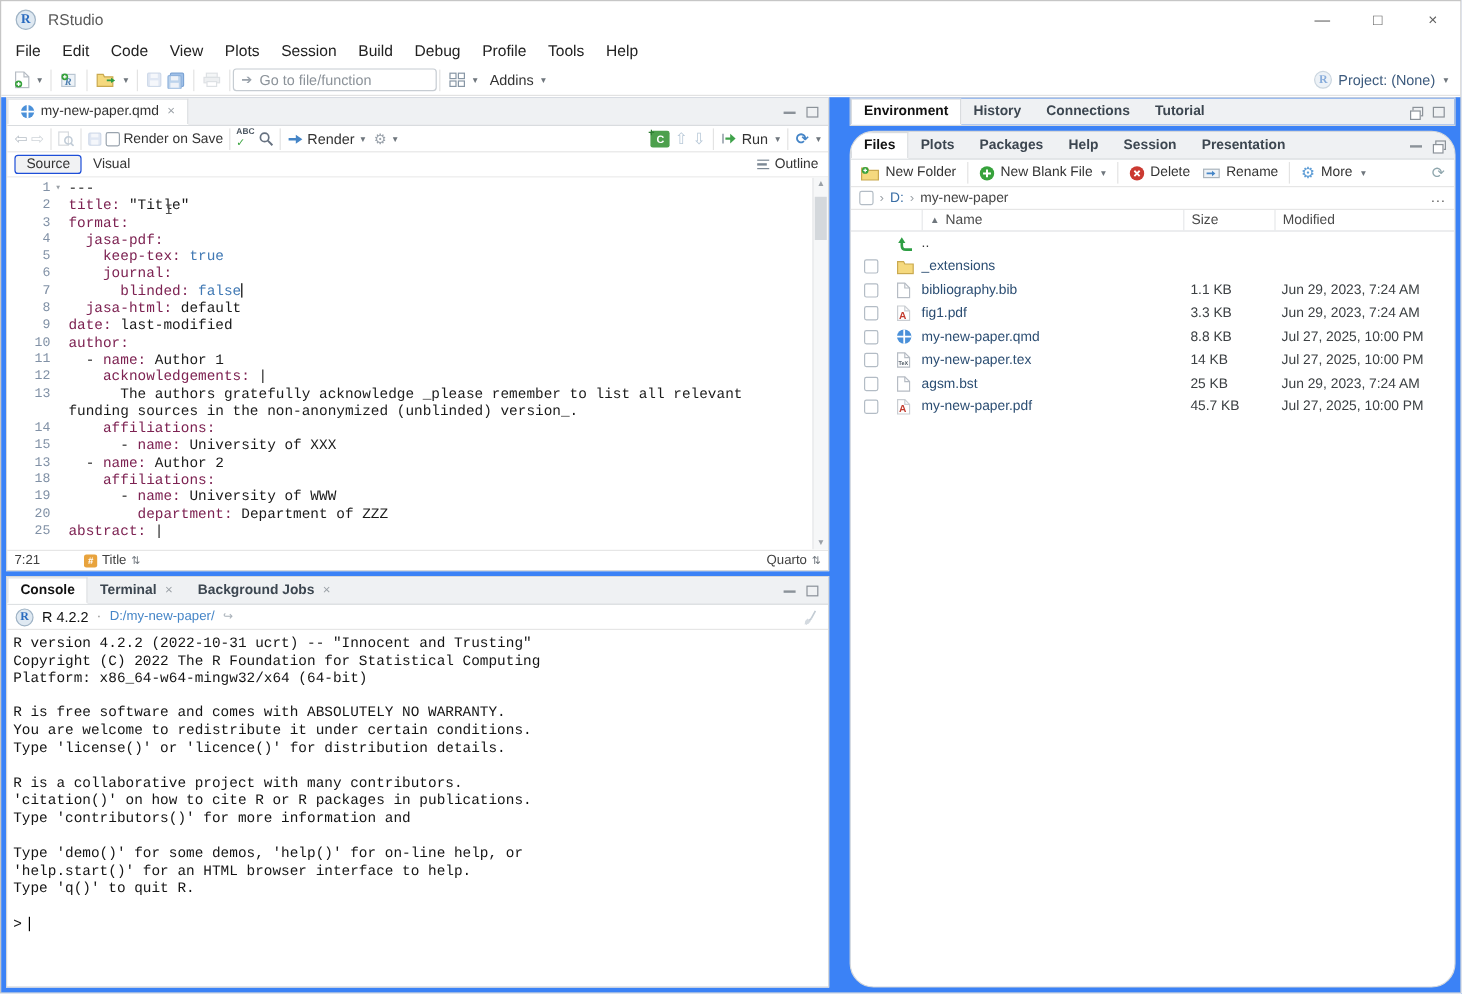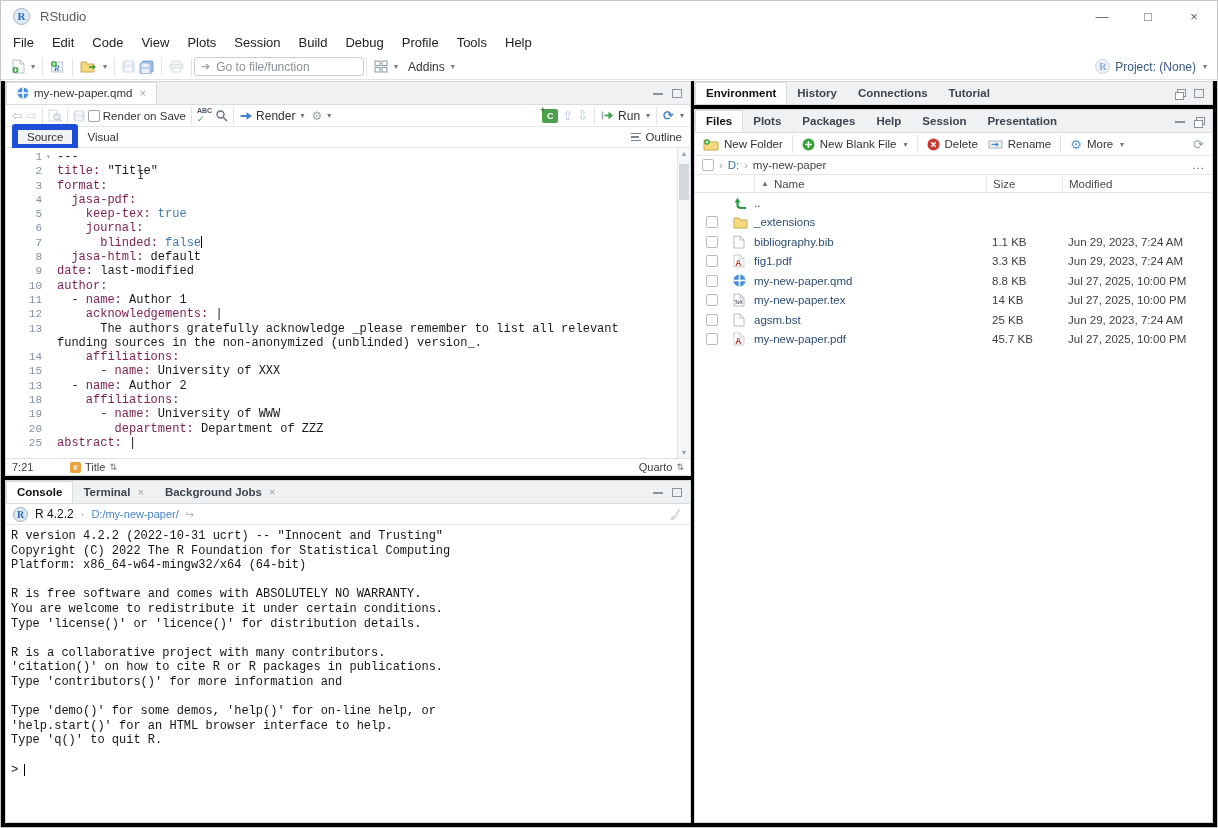--- a/index.html
+++ b/index.html
@@ -33,21 +33,21 @@
   .caret { font-size:8px; color:#6f767d; margin-left:2px; }
   .goto-box { width:170px; height:19px; border:1px solid #c6ccd2; border-radius:3px;
               display:flex; align-items:center; padding:0 6px; gap:6px; background:#fff; }
   .goto-box .ph { font-size:12px; color:#8b9299; }
   .goto-arrow { color:#9aa2ab; font-size:11px; }
   .addins-label { font-size:12px; color:#333; }
   .project-btn { margin-left:auto; display:flex; align-items:center; gap:5px; font-size:12px; color:#3c5a7d; padding-right:4px; }
 
   
   .workspace { position:absolute; top:80px; left:0; right:0; bottom:0;
-               padding:0 4px 4px 4px; display:flex; gap:3px; background:#000000;justify-content:flex-end; }
+               padding:0 4px 4px 4px; display:flex; gap:17px; background:#3b82f6;justify-content:flex-end; }
   .col-left { width:686px; display:flex; flex-direction:column; gap:4px; }
   .col-right { flex:1; display:flex; flex-direction:column; gap:4px; }
   .pane { border:1px solid #d5d8db; background:#fff; display:flex; flex-direction:column; overflow:hidden; }
 
   
   .tabstrip { height:23px; background:#eff1f3; border-bottom:1px solid #d9dcdf;
               display:flex; align-items:flex-end; padding-left:0; flex-shrink:0; }
   .tab { height:22px; display:flex; align-items:center; gap:5px; padding:0 10px;
          font-size:11.5px; font-weight:bold; color:#3c4650; border-right:1px solid transparent; }
   .tab.active { background:#fff; border:1px solid #d9dcdf; border-bottom:1px solid #fff; color:#111; }
@@ -70,21 +70,21 @@
   .abc .chk { color:#39a33e; font-size:9px; }
   .chunk-ic { width:16px; height:14px; background:#4da04d; border-radius:2px; color:#fff;
               font-size:9px; font-weight:bold; display:inline-flex; align-items:center; justify-content:center; position:relative; }
   .chunk-ic::before { content:"+"; position:absolute; left:-2px; top:-4px; color:#2e7d32; font-size:9px; }
   .run-label { font-size:12px; color:#333; }
   .reload-ic { color:#4585c7; font-size:13px; font-weight:bold; }
   .ed-right { margin-left:auto; display:flex; align-items:center; gap:4px; }
 
   .srcvis-bar { height:21px; display:flex; align-items:center; padding:0 6px; border-bottom:1px solid #e6e6e6; flex-shrink:0; }
   .srcvis-btn { font-size:11.5px; padding:1px 9px; border-radius:3px; color:#333; }
-  .srcvis-btn.pressed { border:6px solid #1d4ed8; background:#f1f2f3; }
+  .srcvis-btn.pressed { border:1px solid #1d4ed8; background:#f1f2f3; }
   .outline-btn { margin-left:auto; display:flex; align-items:center; gap:5px; font-size:11.5px; color:#333; padding-right:2px; }
   .outline-ic { display:inline-flex; flex-direction:column; gap:2px; }
   .outline-ic i { display:block; height:1.5px; background:#7c8894; }
   .outline-ic i:nth-child(1){width:10px;} .outline-ic i:nth-child(2){width:8px;} .outline-ic i:nth-child(3){width:10px;}
 
   .code-area { flex:1; display:flex; position:relative; overflow:hidden; background:#fff; }
   .code-scroll { flex:1; padding-top:2px; font-family:"Liberation Mono","DejaVu Sans Mono",monospace; font-size:12px; }
   .code-row { display:flex; height:14.3px; line-height:14.3px; }
   .gut { width:40px; flex-shrink:0; text-align:right; color:#8191a6; font-size:11px; padding-right:4px; background:#fff; }
   .fold-col { width:11px; flex-shrink:0; font-size:8px; color:#9aa0a6; }
@@ -120,21 +120,21 @@
                font-size:12px; color:#141414; overflow:hidden; }
   .cline { height:14.6px; line-height:14.6px; white-space:pre; }
   .cline.blank { height:14.6px; }
   .prompt-row { height:14.6px; line-height:14.6px; display:flex; align-items:center; }
   .prompt-sym { white-space:pre; }
   .cons-cursor { width:1px; height:12px; background:#000; margin-left:6px; }
 
   
   .pane-env { height:24px; flex-shrink:0; }
   .pane-env .tabstrip { border-bottom:none; height:100%; }
-  .pane-files { flex:1; }
+  .pane-files { flex:1;border-radius:20px; }
 
   .files-toolbar { height:23px; display:flex; align-items:center; padding:0 5px;
                    border-bottom:1px solid #e6e6e6; flex-shrink:0; gap:4px; }
   .ft-item { display:flex; align-items:center; gap:5px; font-size:11.5px; color:#333; padding:0 3px; }
   .gear-blue { color:#5b9bd5; font-size:13px; }
   .refresh-ic { margin-left:auto; color:#8fa6ad; font-size:13px; padding-right:3px; }
 
   .breadcrumb { height:19px; display:flex; align-items:center; gap:5px; padding:0 7px;
                 border-bottom:1px solid #e6e6e6; font-size:11.5px; flex-shrink:0; }
   .bc-chev { color:#9aa0a6; font-size:11px; }

